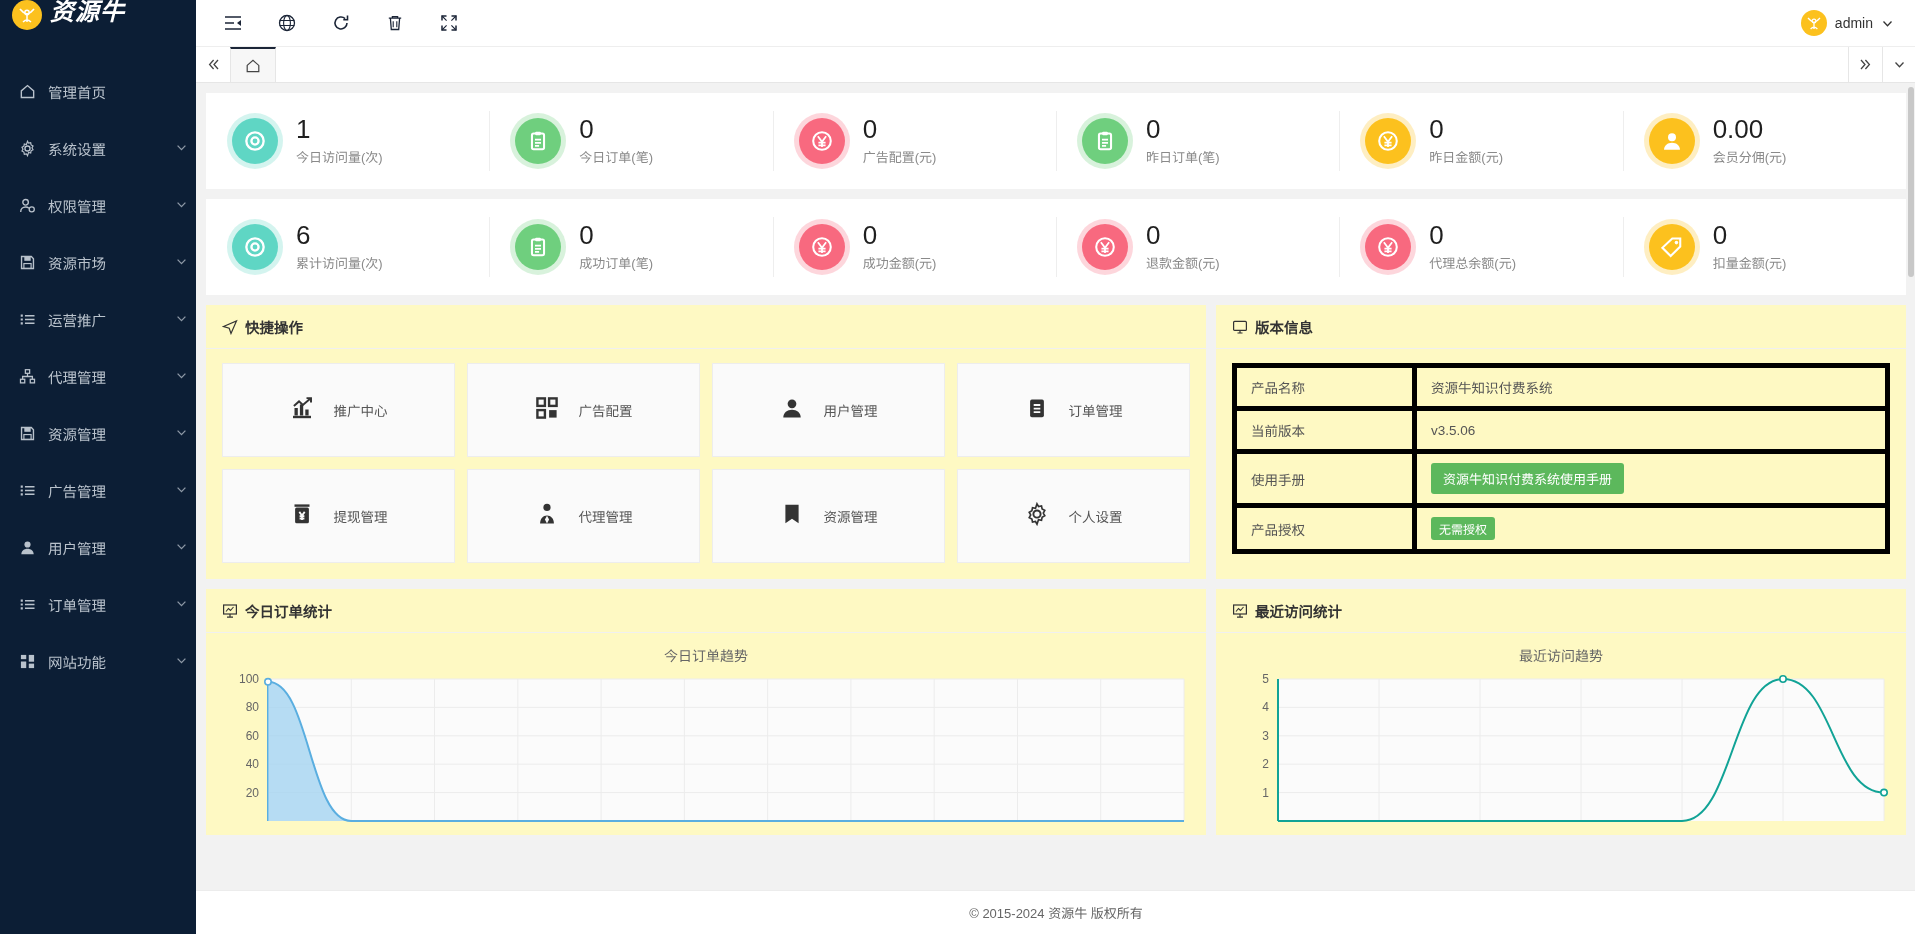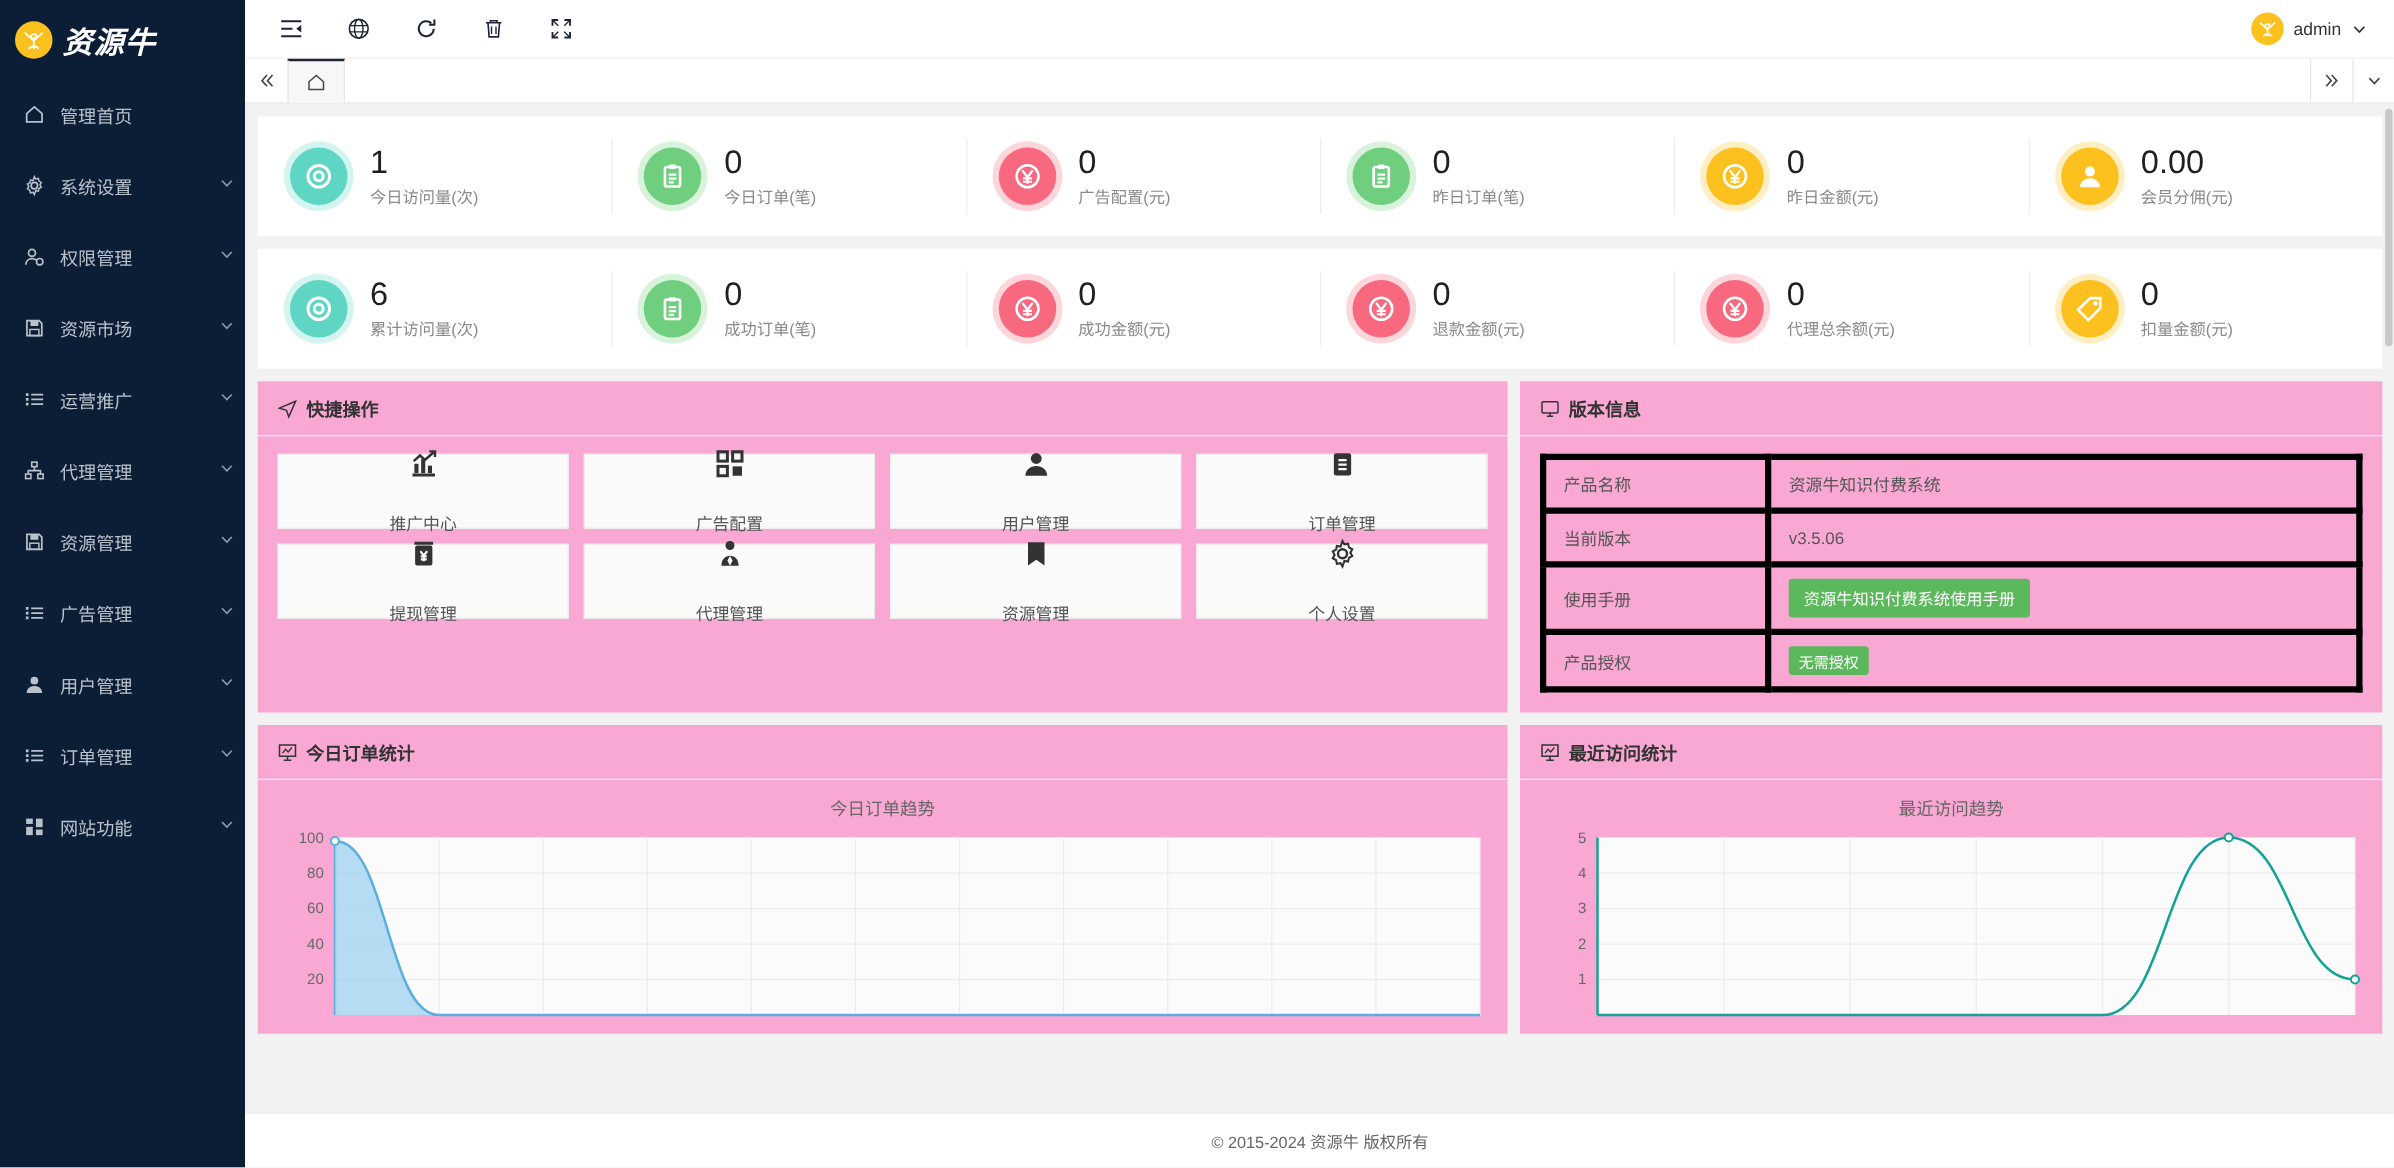--- a/index.html
+++ b/index.html
@@ -10,21 +10,21 @@
     background: #f2f2f2; overflow: hidden;
   }
   .app { display: flex; width: 1915px; height: 934px; }
 
   
   .sidebar {
     width: 196px; min-width: 196px; height: 934px;
     background: #0c1e35; display: flex; flex-direction: column;
   }
   .logo-row {
-    height: 47px; display: flex; align-items: flex-end; gap: 8px;
+    height: 47px; display: flex; align-items: flex-start; gap: 8px;
     padding-left: 12px; background: #0c1e35;
   }
   .logo-mark {
     width: 30px; height: 30px; border-radius: 50%;
     background: #fcc11e; position: relative; flex: none;
   }
   .logo-mark svg { position: absolute; left: 4px; top: 4px; }
   .logo-text {
     color: #ffffff; font-size: 24px; font-weight: bold;
     font-style: italic; letter-spacing: 1px; line-height: 1;
@@ -113,32 +113,32 @@
   .stat-ico::after {
     content: ""; position: absolute; left: -5px; top: -5px;
     right: -5px; bottom: -5px; border-radius: 50%; opacity: .28; z-index: -1;
   }
   .stat-txt { display: flex; flex-direction: column; gap: 4px; }
   .stat-num { font-size: 26px; color: #1f1f1f; line-height: 1.05; }
   .stat-lbl { font-size: 13px; color: #8a8a8a; }
 
   
   .row2 { display: flex; gap: 10px; margin-bottom: 10px; }
-  .panel { background: #f9a8d4; }
+  .panel { background: #fef9c3; }
   .panel-hd {
     height: 44px; display: flex; align-items: center; gap: 7px;
     padding: 0 16px; border-bottom: 1px solid #f0f0f0;
     font-size: 14.5px; color: #333; font-weight: bold;
   }
   .panel-bd { padding: 14px 16px 16px 16px; }
 
   .quick-grid { display: grid; grid-template-columns: repeat(4, 1fr); gap: 12px; }
   .quick-item {
     background: #fafafa; border: 1px solid #ededed;
-    height: 60px; display: flex; flex-direction: column;
+    height: 94px; display: flex; flex-direction: row;
     align-items: center; justify-content: center; gap: 20px; cursor: pointer;
   }
   .quick-lbl { font-size: 13.5px; color: #555; }
 
   table.ver { width: 100%; border-collapse: collapse; }
   table.ver td {
     border: 5px solid #000000; padding: 9px 14px;
     font-size: 13.5px; color: #555; height: 38px;
   }
   td.ver-key { width: 180px; }

